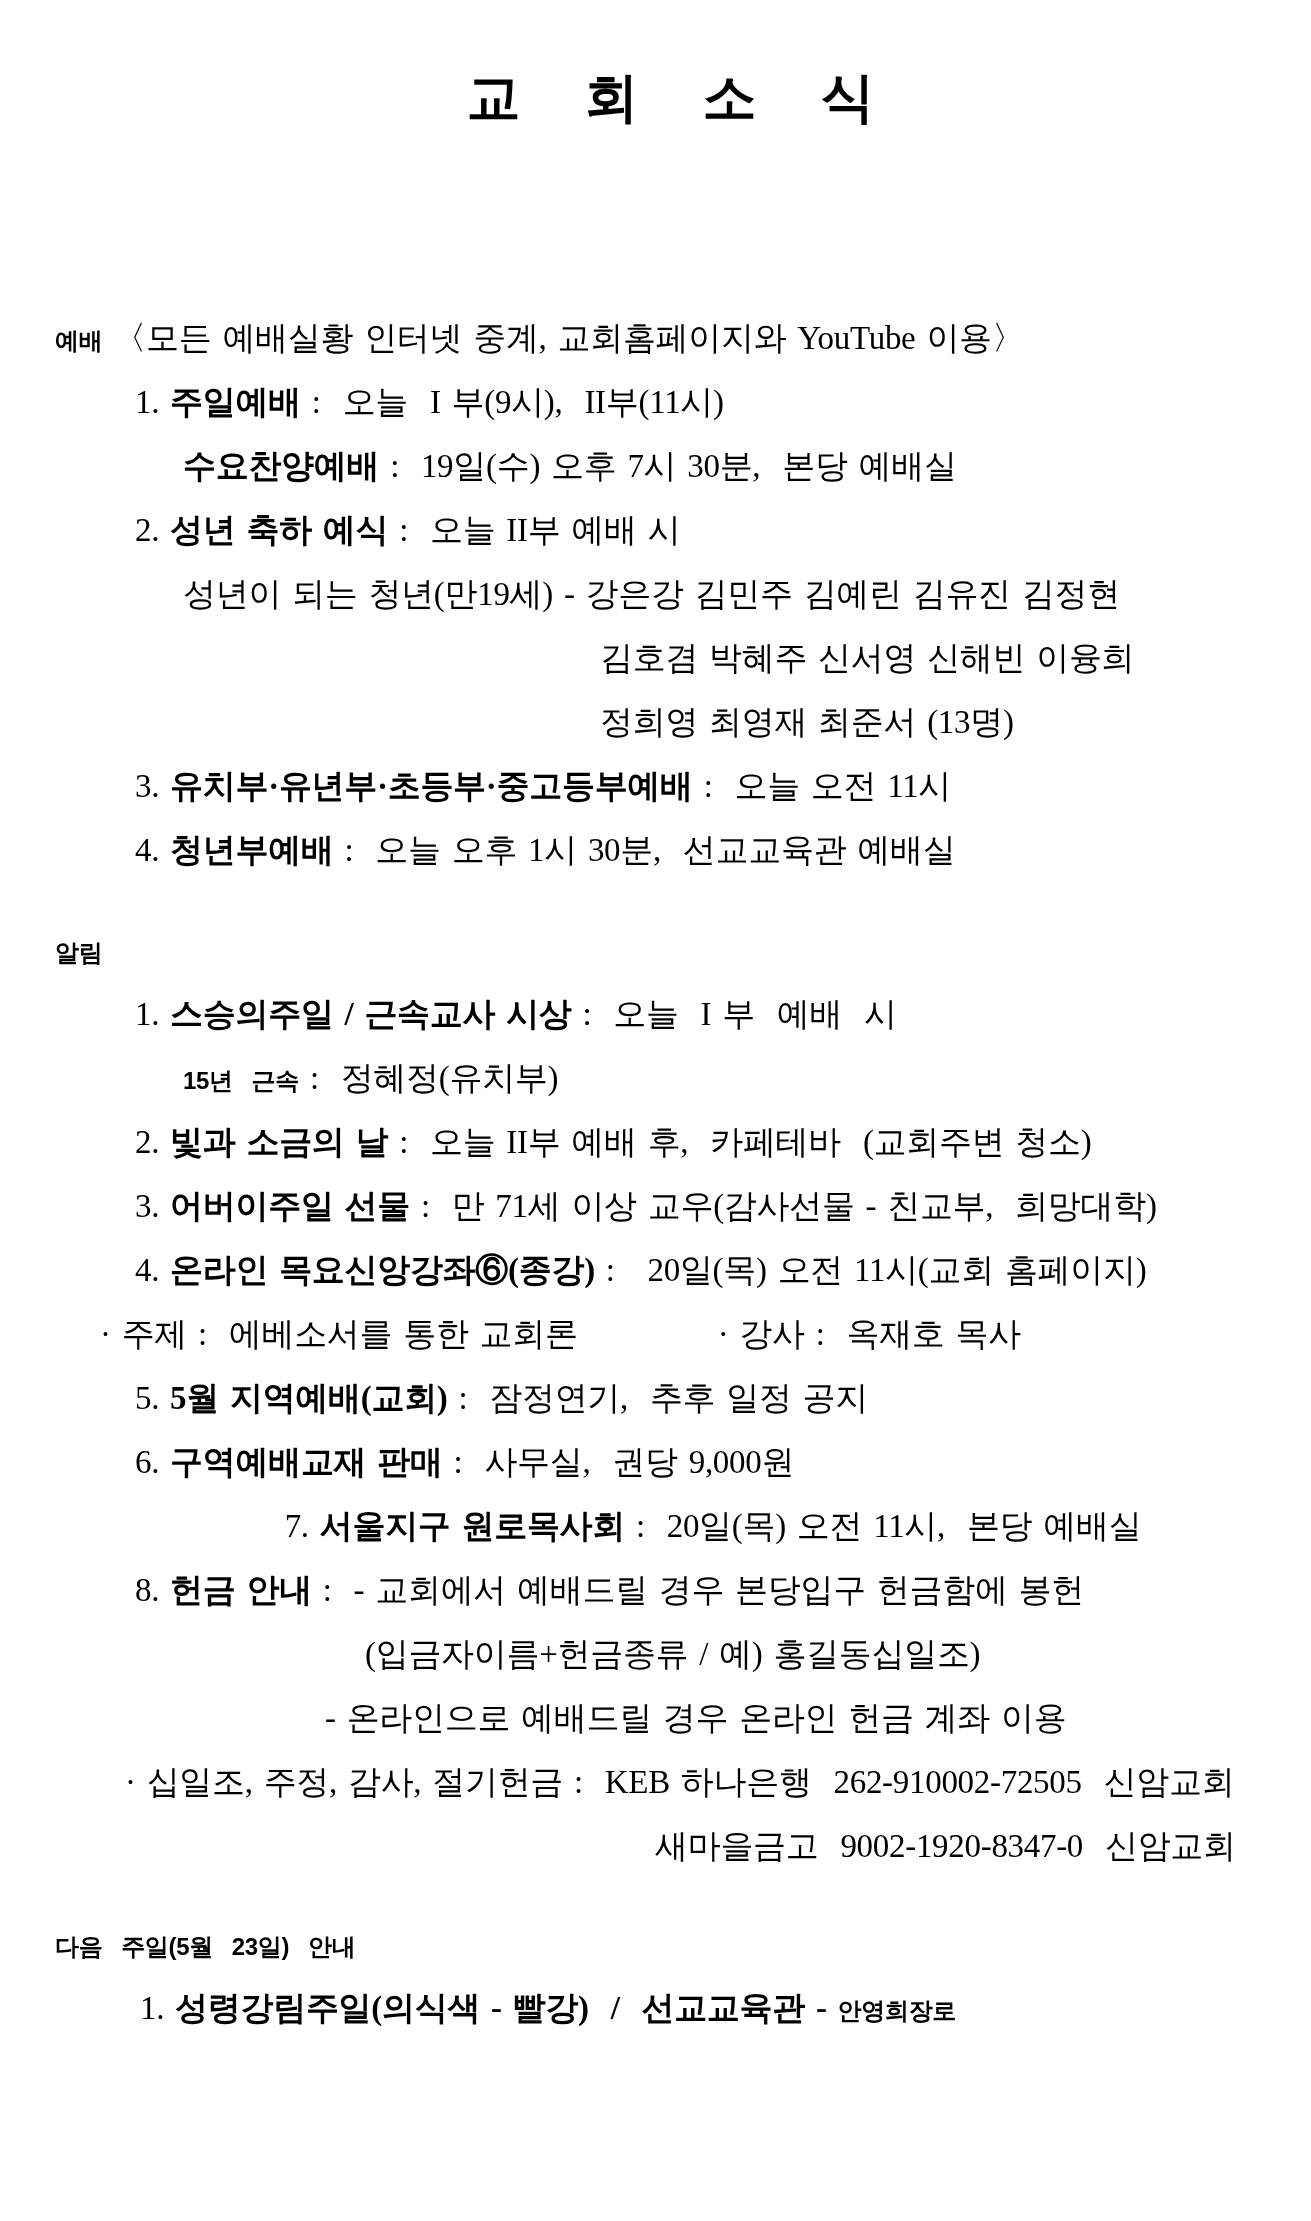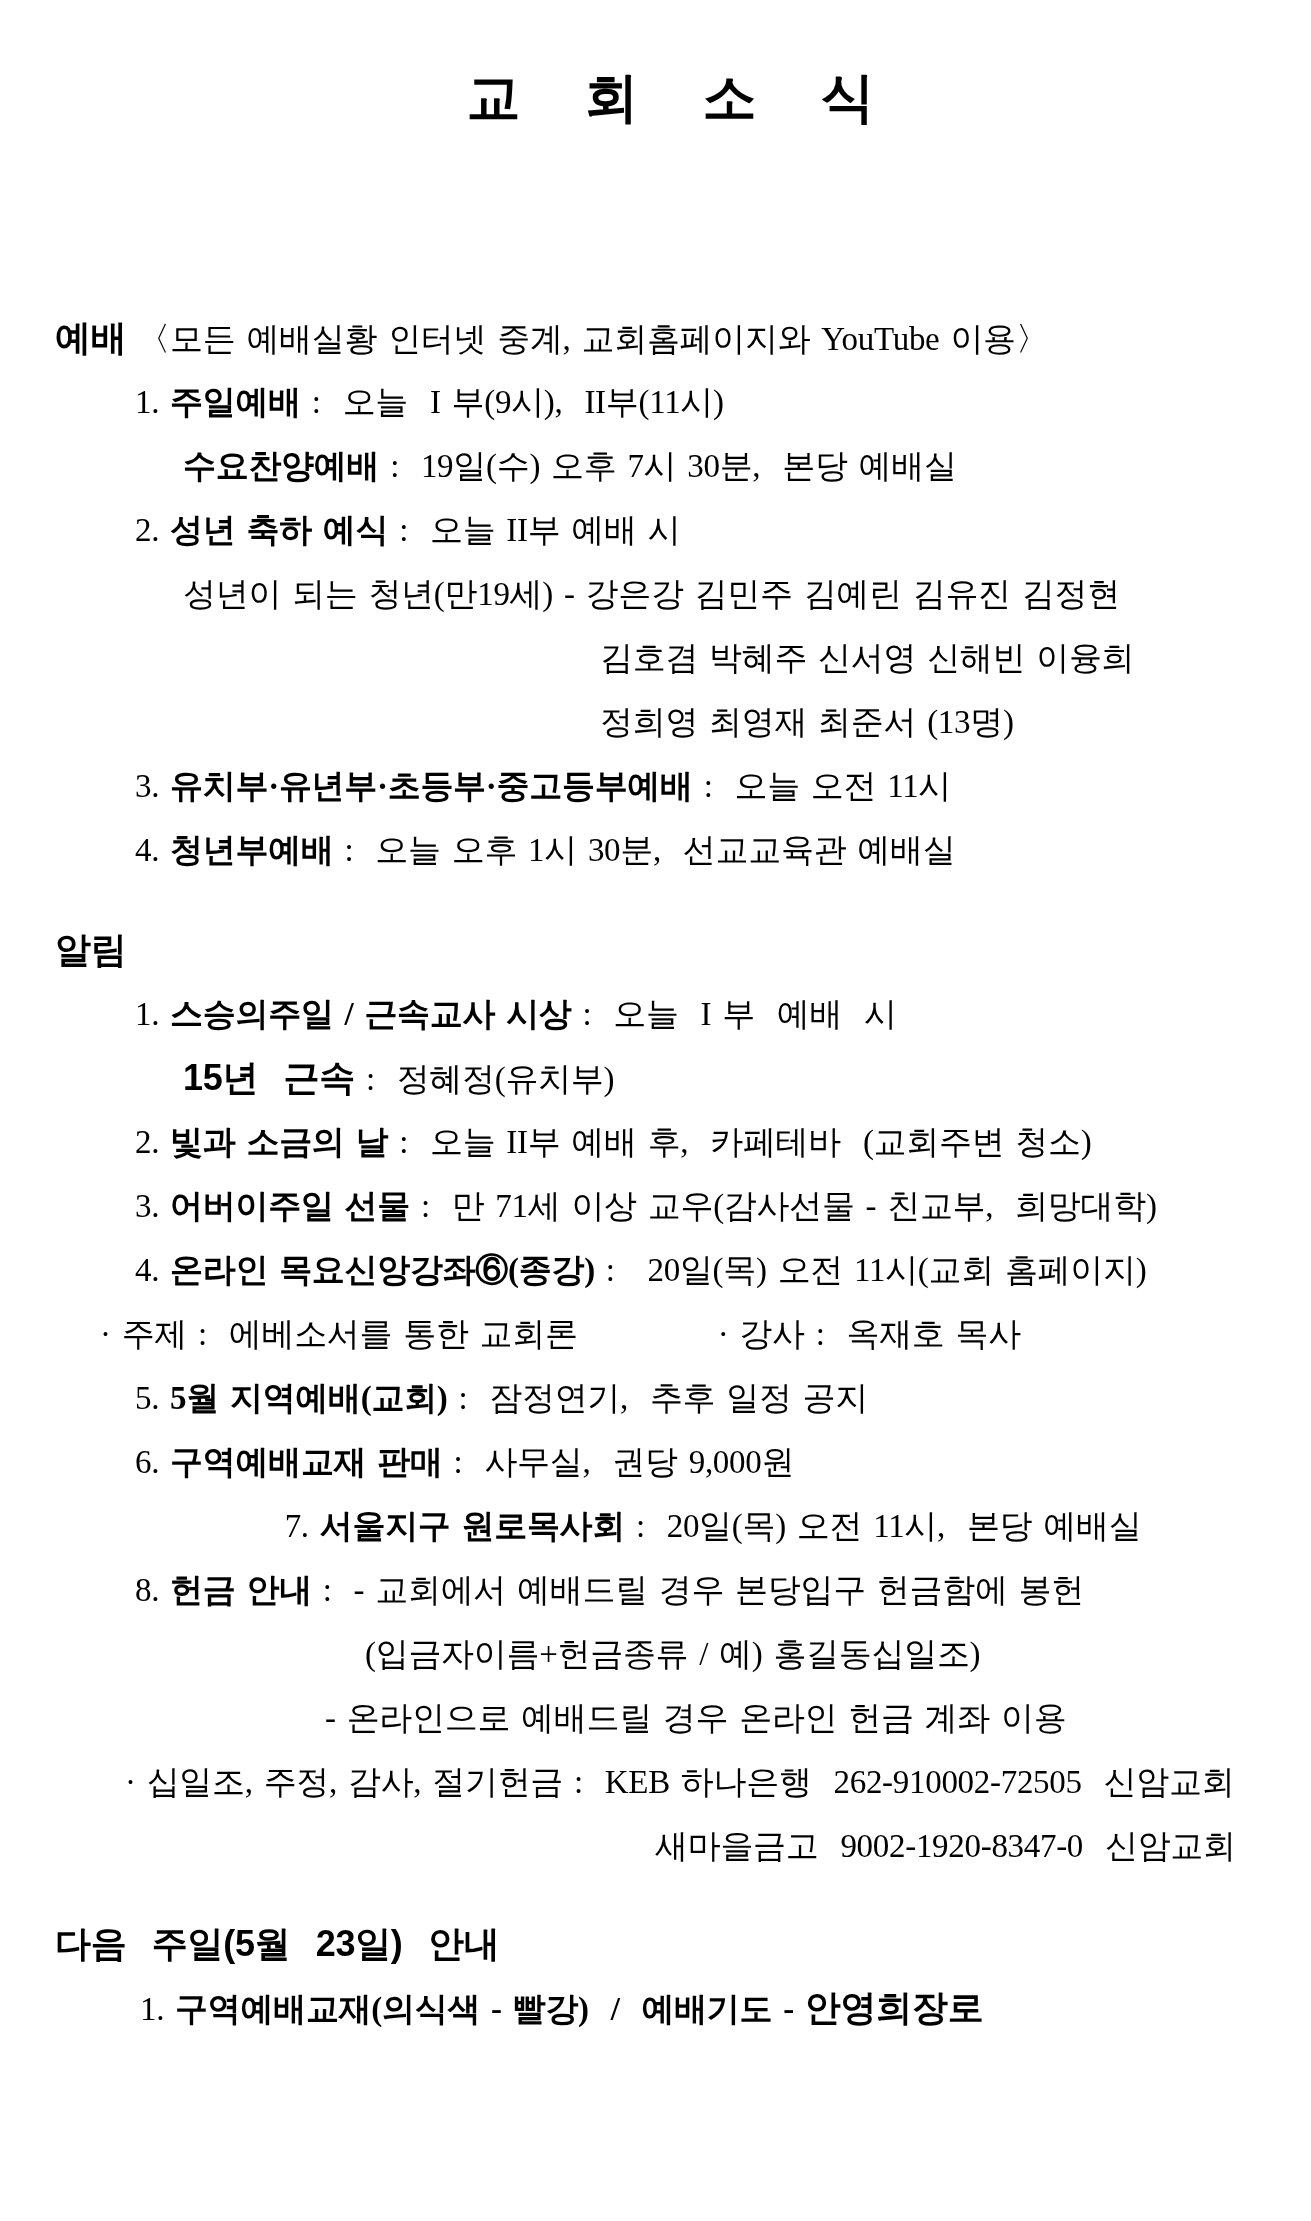--- a/index.html
+++ b/index.html
@@ -41,21 +41,21 @@
     font-family:"Liberation Serif","DejaVu Serif",serif;
     font-weight:normal;
   }
   .serif-bold{
     font-family:"Liberation Serif","DejaVu Serif",serif;
     font-weight:bold;
   }
   .gothic-bold{
     font-family:"Liberation Sans","DejaVu Sans",sans-serif;
     font-weight:bold;
-    font-size:36px;
+    font-size:24px;
     margin-top:17px;
   }
 </style>
 </head>
 <body>
 
 <div class="page">
   <h1 class="doc-title">교    회    소    식</h1>
   <main class="content">
     <section class="section" id="sec-worship">
@@ -81,16 +81,16 @@
         <div class="line" style="padding-left: 80px;"><span class="serif">6. </span><span class="serif-bold">구역예배교재 판매</span><span class="serif"> :  사무실,  권당 9,000원</span></div>
         <div class="line" style="padding-left: 80px; text-align: center;"><span class="serif">7. </span><span class="serif-bold">서울지구 원로목사회</span><span class="serif"> :  20일(목) 오전 11시,  본당 예배실</span></div>
         <div class="line" style="padding-left: 80px;"><span class="serif">8. </span><span class="serif-bold">헌금 안내</span><span class="serif"> :  - 교회에서 예배드릴 경우 본당입구 헌금함에 봉헌</span></div>
         <div class="line" style="padding-left: 310px;"><span class="serif">(입금자이름+헌금종류 / 예) 홍길동십일조)</span></div>
         <div class="line" style="padding-left: 270px;"><span class="serif">- 온라인으로 예배드릴 경우 온라인 헌금 계좌 이용</span></div>
         <div class="line" style="padding-left: 70px;"><span class="serif">· 십일조, 주정, 감사, 절기헌금 :  KEB 하나은행  262-910002-72505  신암교회</span></div>
         <div class="line" style="padding-left: 600px;"><span class="serif">새마을금고  9002-1920-8347-0  신암교회</span></div>
       </section>
     <section class="section" id="sec-next-week">
         <div class="line"><span class="gothic-bold">다음  주일(5월  23일)  안내</span></div>
-        <div class="line" style="padding-left: 85px;"><span class="serif">1. </span><span class="serif-bold">구역예배교재(의식색 - 빨강)  /  예배기도 - </span><span class="gothic-bold">안영희장로</span></div>
+        <div class="line" style="padding-left: 85px;"><span class="serif">1. </span><span class="serif-bold">성령강림주일(의식색 - 빨강)  /  선교교육관 - </span><span class="gothic-bold">안영희장로</span></div>
       </section>
   </main>
 </div>
 
 </body></html>

